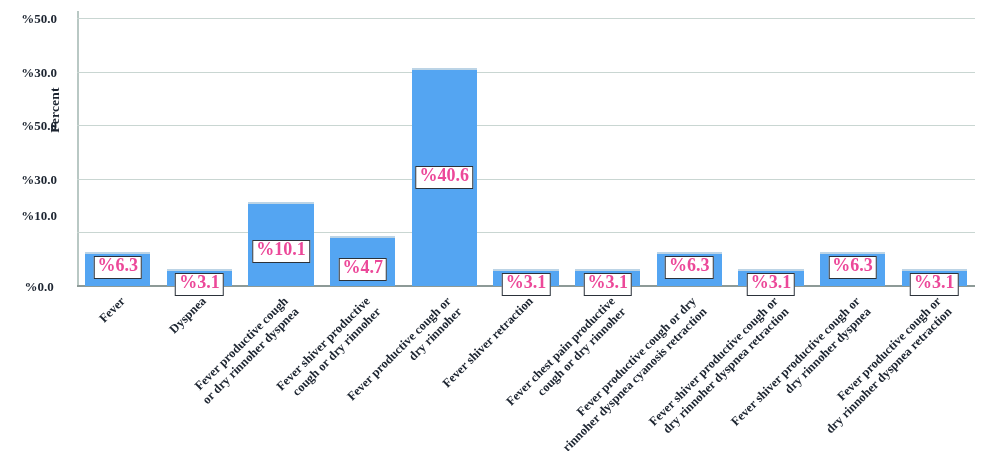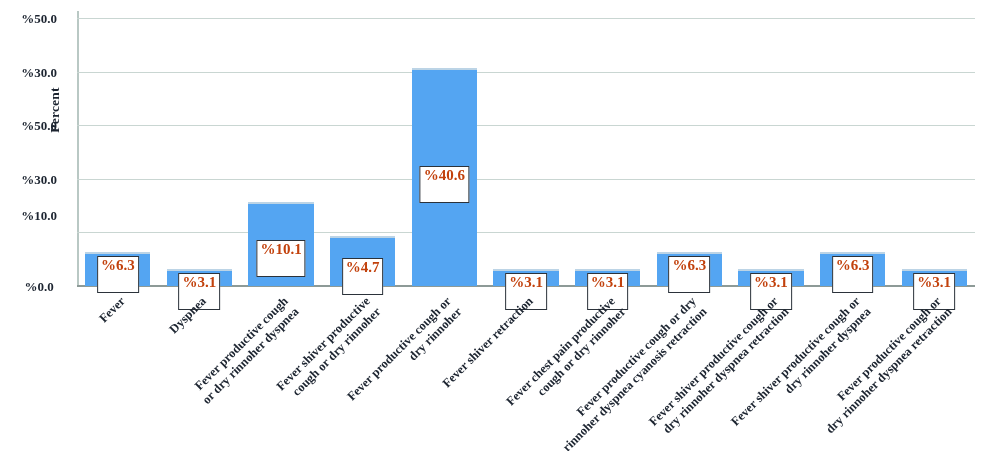--- a/index.html
+++ b/index.html
@@ -99,25 +99,25 @@
     bottom: 0;
     background: #54a5f2;
     border-top: 2px solid #bcd4e6;
     box-sizing: border-box;
   }
   .bar-label {
     position: absolute;
     transform: translate(-50%, 0);
     background: #ffffff;
     border: 1.4px solid #2b323a;
-    color: #c2410c;
-    font-weight: bold;
-    font-size: 15px;
+    color: #ec4899;
+    font-weight: bold;
+    font-size: 18px;
     line-height: 13px;
-    padding: 2px 3px 20px 3px;
+    padding: 2px 3px 6px 3px;
     white-space: nowrap;
     font-family: "Liberation Serif", "DejaVu Serif", serif;
   }
 
   
   #x-labels {
     position: absolute;
     left: 0;
     top: 0;
     width: 1000px;

